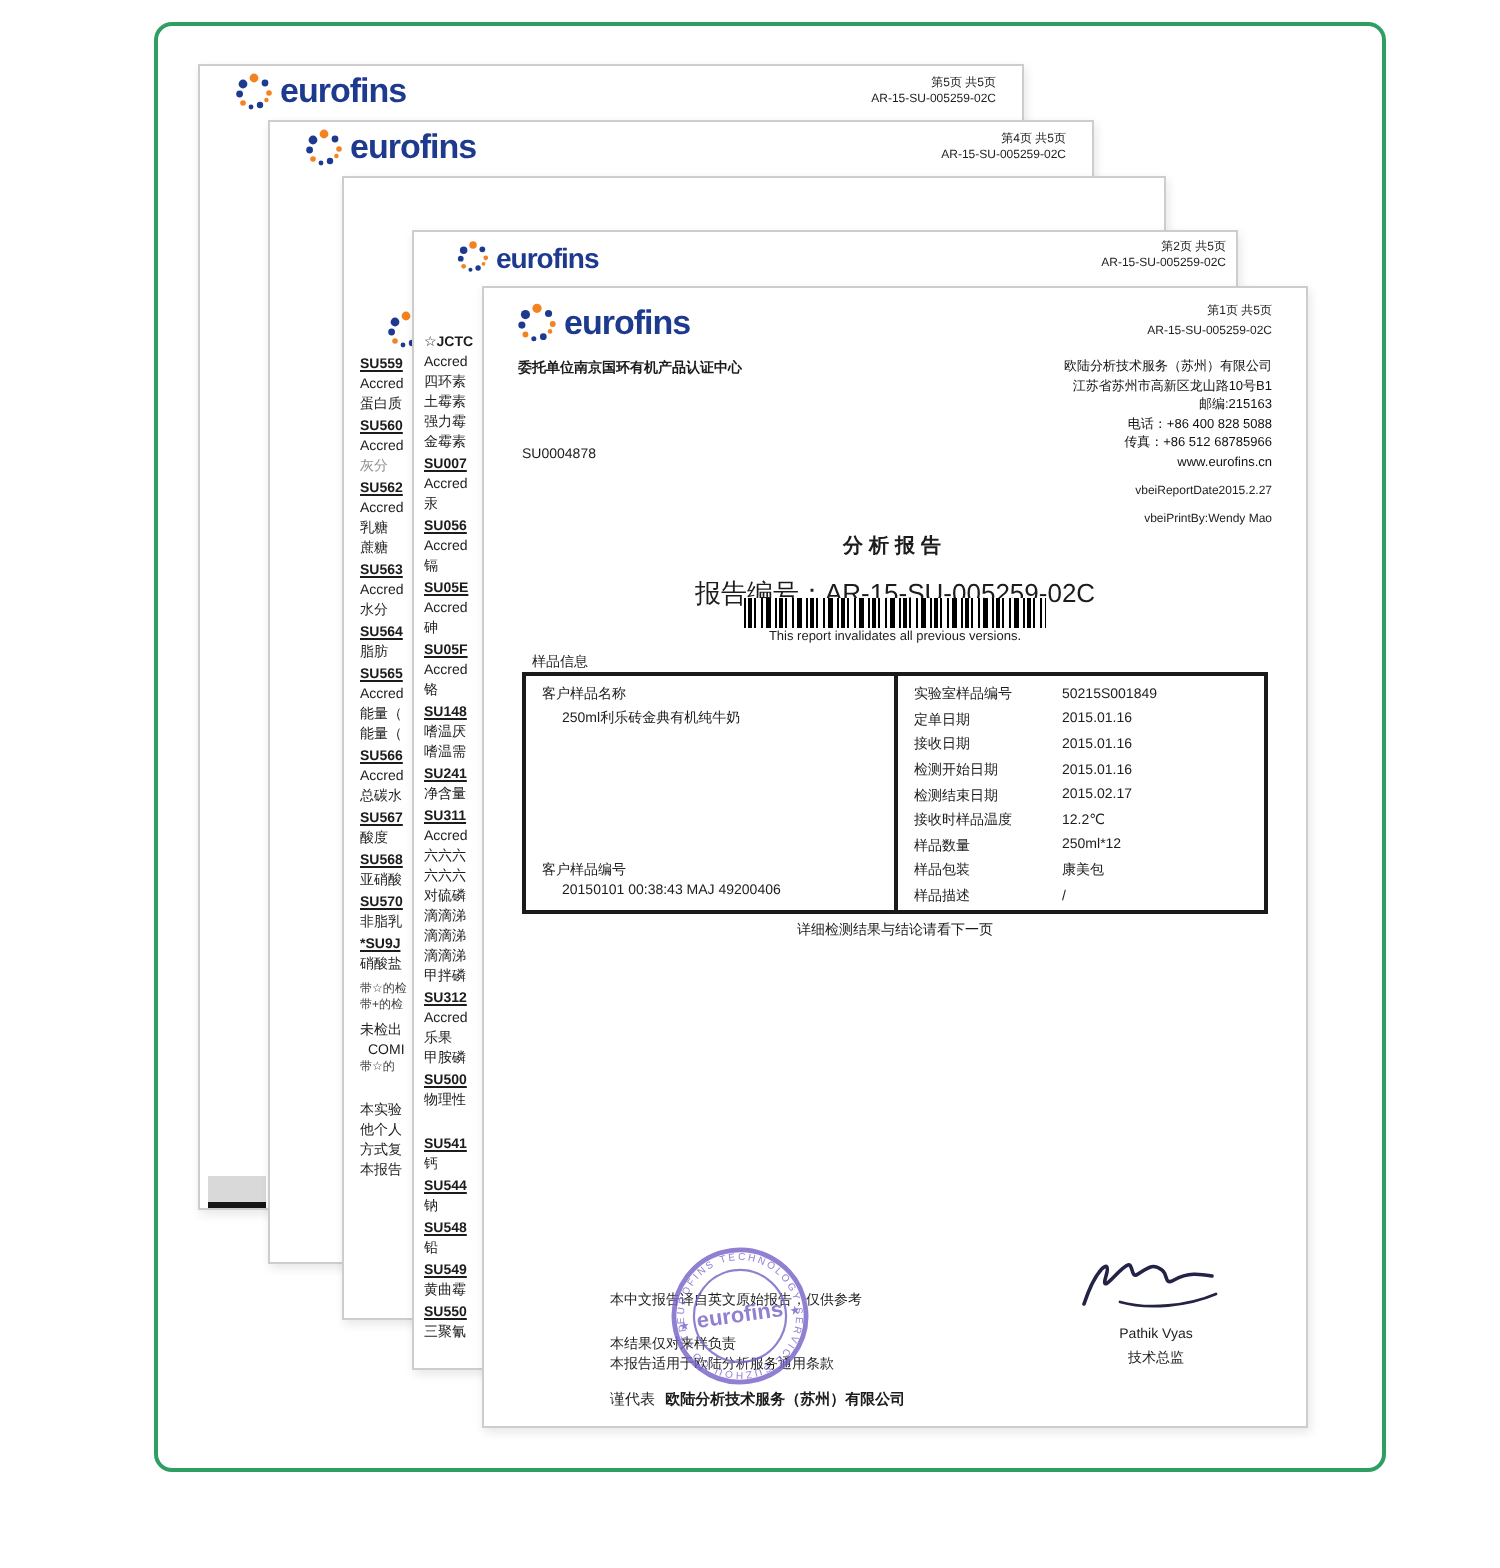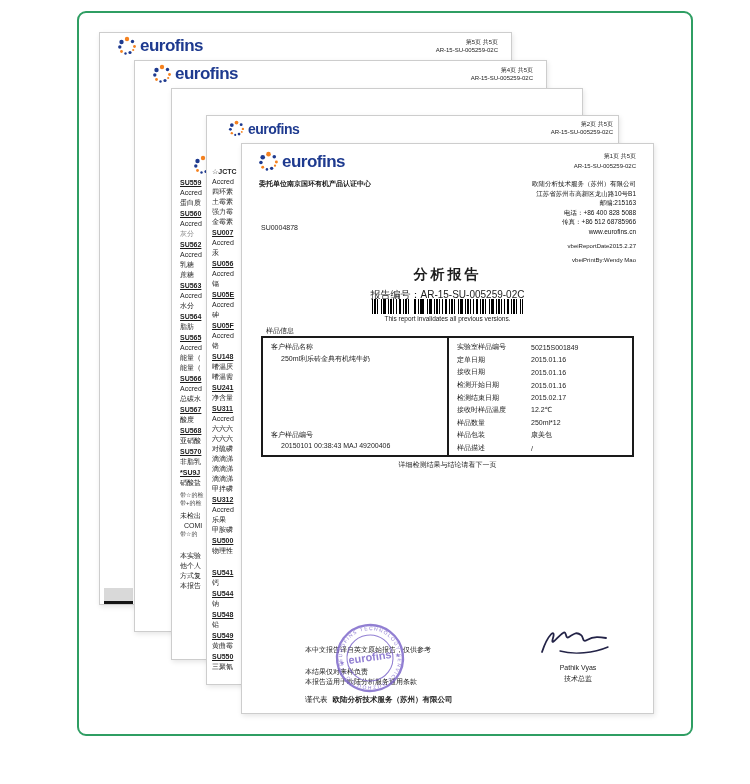--- a/index.html
+++ b/index.html
@@ -44,22 +44,22 @@
   .hdr-lines .co{font-size:6.5px;color:#111;}
   .hdr-lines .gap8{margin-top:8px;}
   .hdr-lines .gap6{margin-top:6px;}
   .hdr-lines .gap4{margin-top:4px;}
   .client-line{position:absolute;left:17px;top:35px;font-size:7px;font-weight:600;}
   .lab-code{position:absolute;left:19px;top:80px;font-size:7px;}
   .cnas{position:absolute;left:213px;top:8px;width:74px;text-align:center;}
   .cnas-sub{font-size:6px;color:#2b3990;margin-top:-2px;}
   .cnas-code{font-size:6px;font-weight:bold;color:#2b3990;}
   .rpt-title{position:absolute;left:0;right:0;top:122px;text-align:center;
-             font-size:14px;font-weight:bold;letter-spacing:3px;}
-  .rpt-no{position:absolute;left:0;right:0;top:144px;text-align:center;font-size:10px;}
+             font-size:10px;font-weight:bold;letter-spacing:3px;}
+  .rpt-no{position:absolute;left:0;right:0;top:144px;text-align:center;font-size:13px;}
   .barcode{position:absolute;left:130px;top:155px;width:151px;height:15px;
     background:repeating-linear-gradient(90deg,#000 0 1px,#fff 1px 2px,#000 2px 4px,
       #fff 4px 5px,#000 5px 6px,#fff 6px 8.5px,#000 8.5px 9.5px,#fff 9.5px 11px,
       #000 11px 13.5px,#fff 13.5px 15.5px);}
   .barcode-note{position:absolute;left:0;right:0;top:171px;text-align:center;font-size:6.5px;}
   .sample-label{position:absolute;left:24px;top:182px;font-size:7px;}
   .s-table{position:absolute;left:19px;top:192px;width:373px;height:121px;
            border:2px solid #1a1a1a;display:flex;box-sizing:border-box;}
   .t-left{width:186px;border-right:2px solid #1a1a1a;padding:4px 8px;
           display:flex;flex-direction:column;box-sizing:border-box;}

